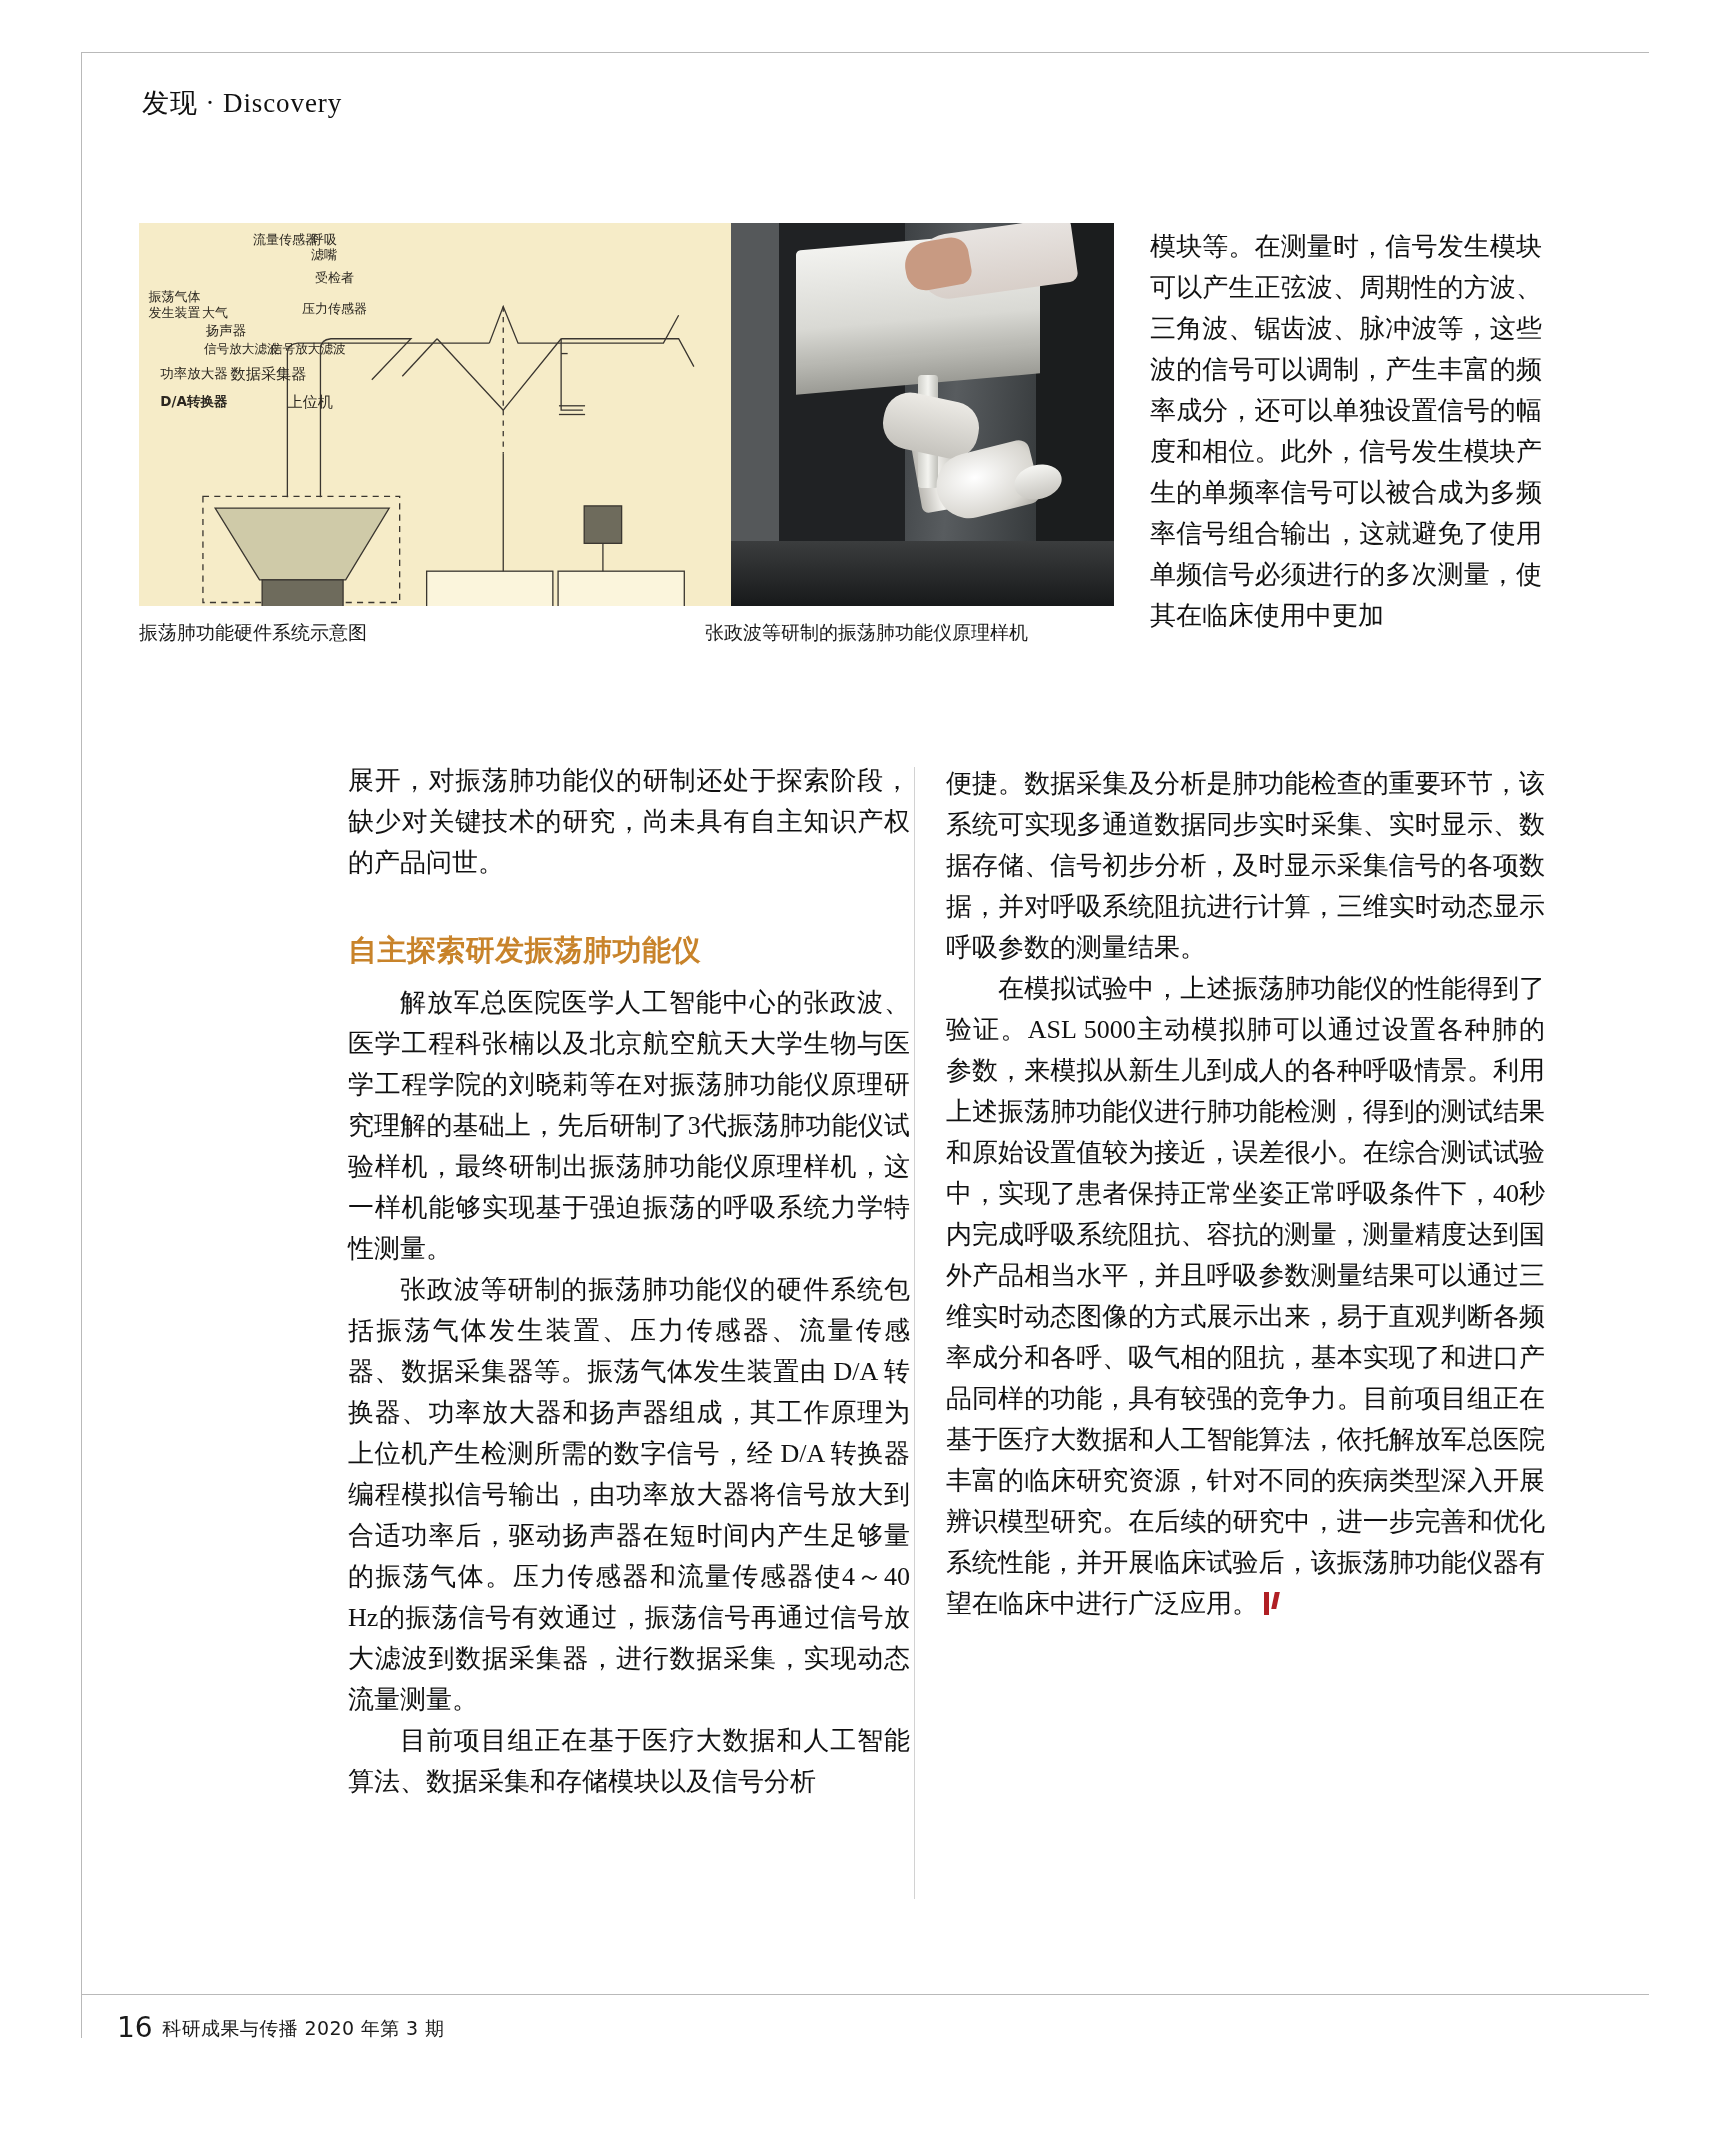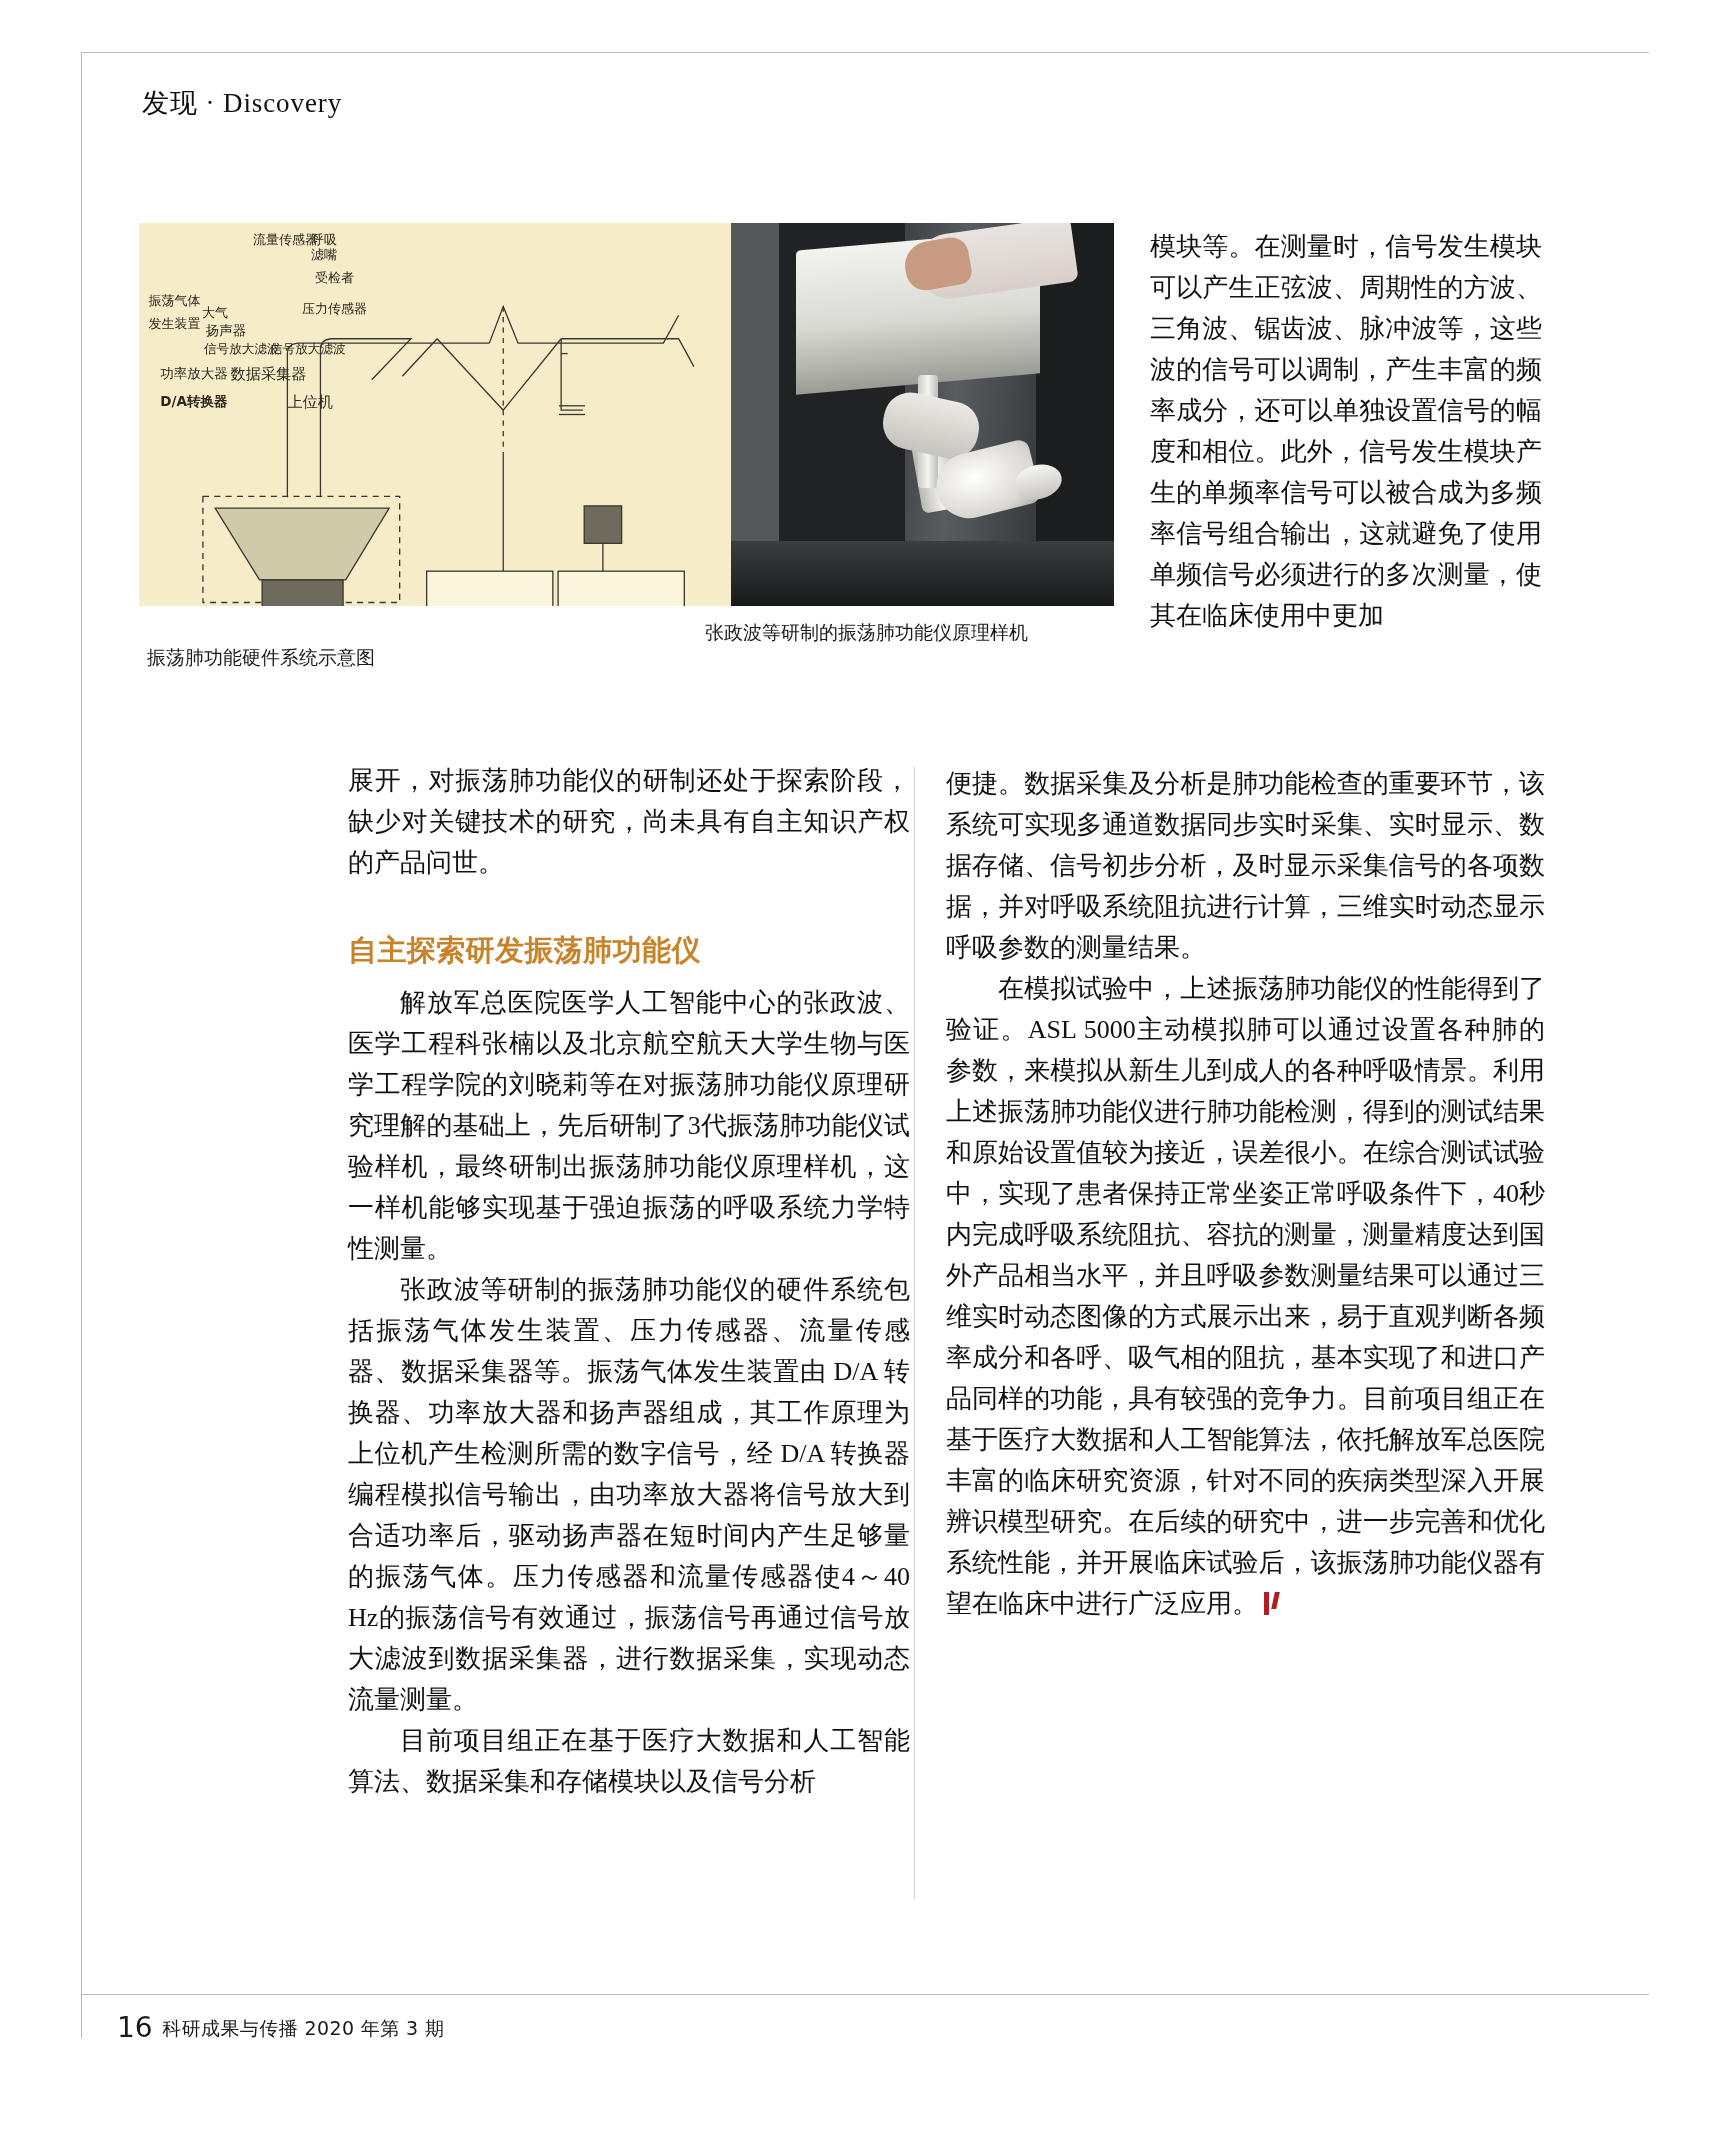--- a/index.html
+++ b/index.html
@@ -77,21 +77,21 @@
     background: #2a2c2b;
   }
   .caption {
     position: absolute;
     top: 397px;
     font-family: "DejaVu Sans", "Liberation Sans", sans-serif;
     font-size: 19px;
     color: #1a1a1a;
     white-space: nowrap;
   }
-  .caption-left  { left: 8px; margin-top: 25px; }
+  .caption-left  { left: 0px; }
   .caption-right { left: 566px; }
 
   
   .diagram-svg { display: block; }
 
   
   .photo-inner { position: absolute; inset: 0; }
   .ph-wall-l { position:absolute; left:0; top:0; width:48px; height:100%; background:#55585a; }
   .ph-wall-dark { position:absolute; left:48px; top:0; width:131px; height:100%; background:#202224; }
   .ph-machine { position:absolute; left:174px; top:0; width:131px; height:100%;
@@ -296,21 +296,21 @@
 
       <div style="position:absolute;left:0;top:0;width:575px;height:383px;
                   font-family:'DejaVu Sans','Liberation Sans',sans-serif;color:#2b2720;">
         <span style="position:absolute;left:114px;top:7.8px;font-size:13px;white-space:nowrap;">流量传感器</span>
 
         <span style="position:absolute;left:168px;top:8.7px;font-size:13px;line-height:15.7px;width:34px;text-align:center;white-space:pre-line;">呼吸
 滤嘴</span>
 
         <span style="position:absolute;left:176px;top:46px;font-size:13px;white-space:nowrap;">受检者</span>
 
-        <span style="position:absolute;left:9.6px;top:66px;font-size:13px;line-height:23px;width:52px;text-align:center;white-space:pre-line;">振荡气体
+        <span style="position:absolute;left:9.6px;top:66px;font-size:13px;line-height:16px;width:52px;text-align:center;white-space:pre-line;">振荡气体
 发生装置</span>
 
         <span style="position:absolute;left:63px;top:81px;font-size:13px;white-space:nowrap;">大气</span>
 
         <span style="position:absolute;left:163px;top:77px;font-size:13px;white-space:nowrap;">压力传感器</span>
 
         <span style="position:absolute;left:47px;top:99px;font-size:13.5px;width:80px;text-align:center;white-space:nowrap;">扬声器</span>
 
         <span style="position:absolute;left:65px;top:118px;font-size:12.6px;width:63px;text-align:center;white-space:nowrap;">信号放大滤波</span>
 

